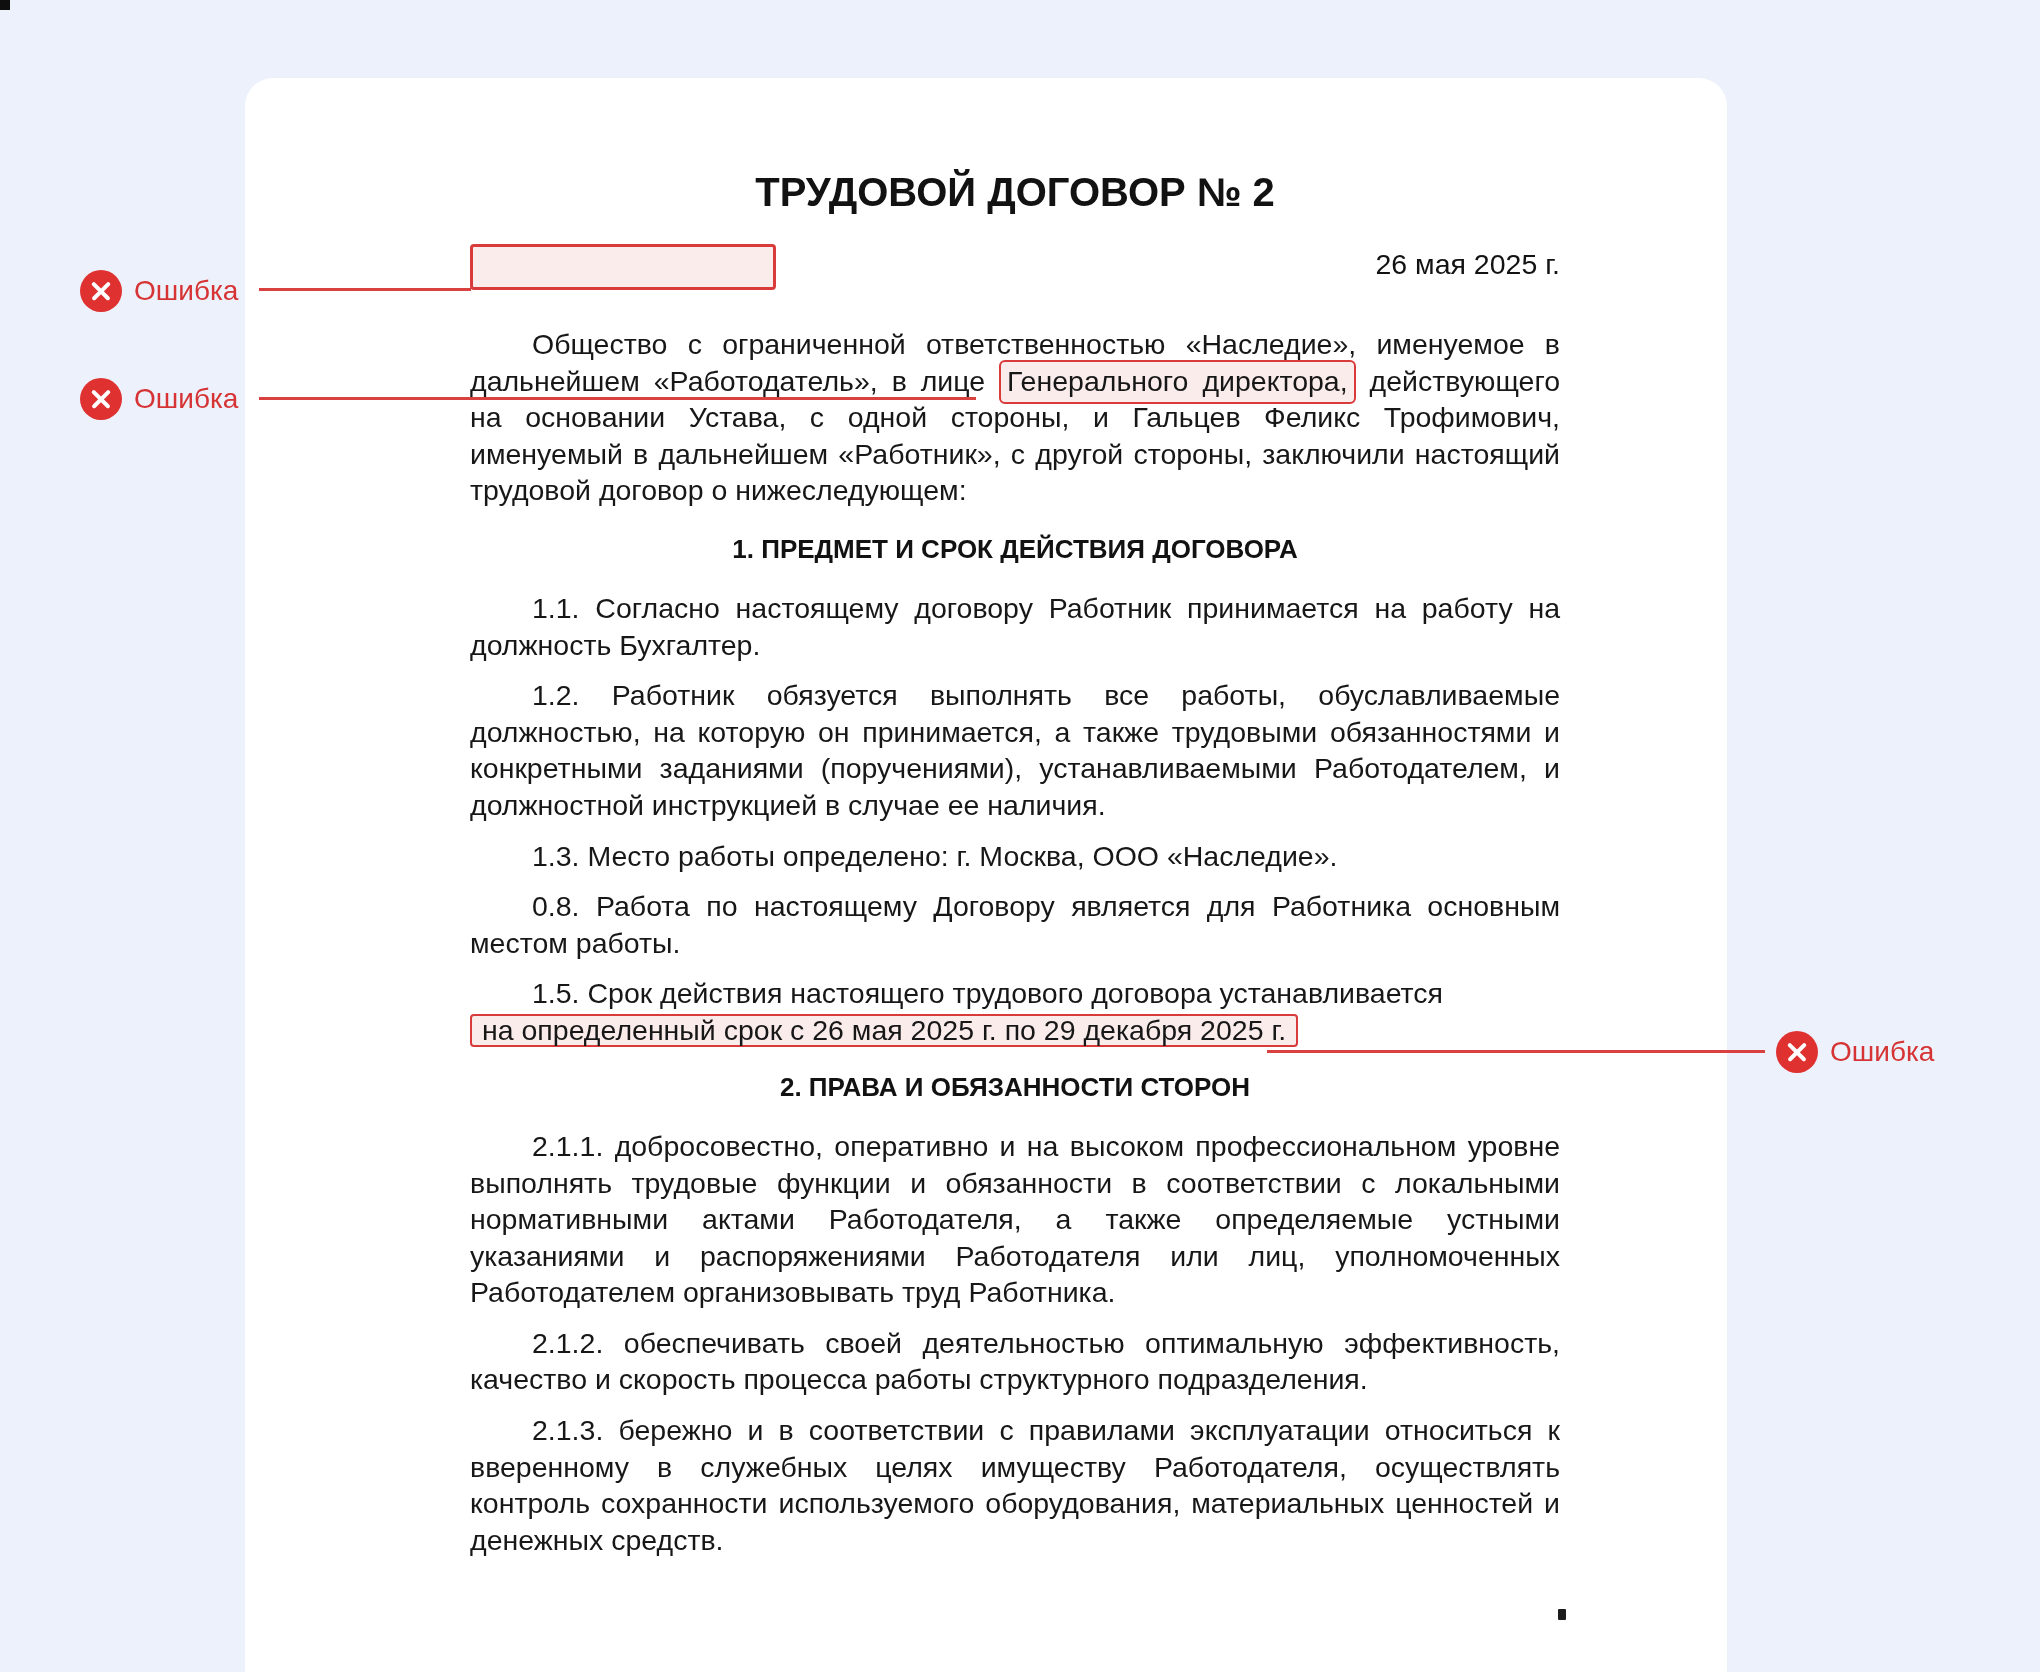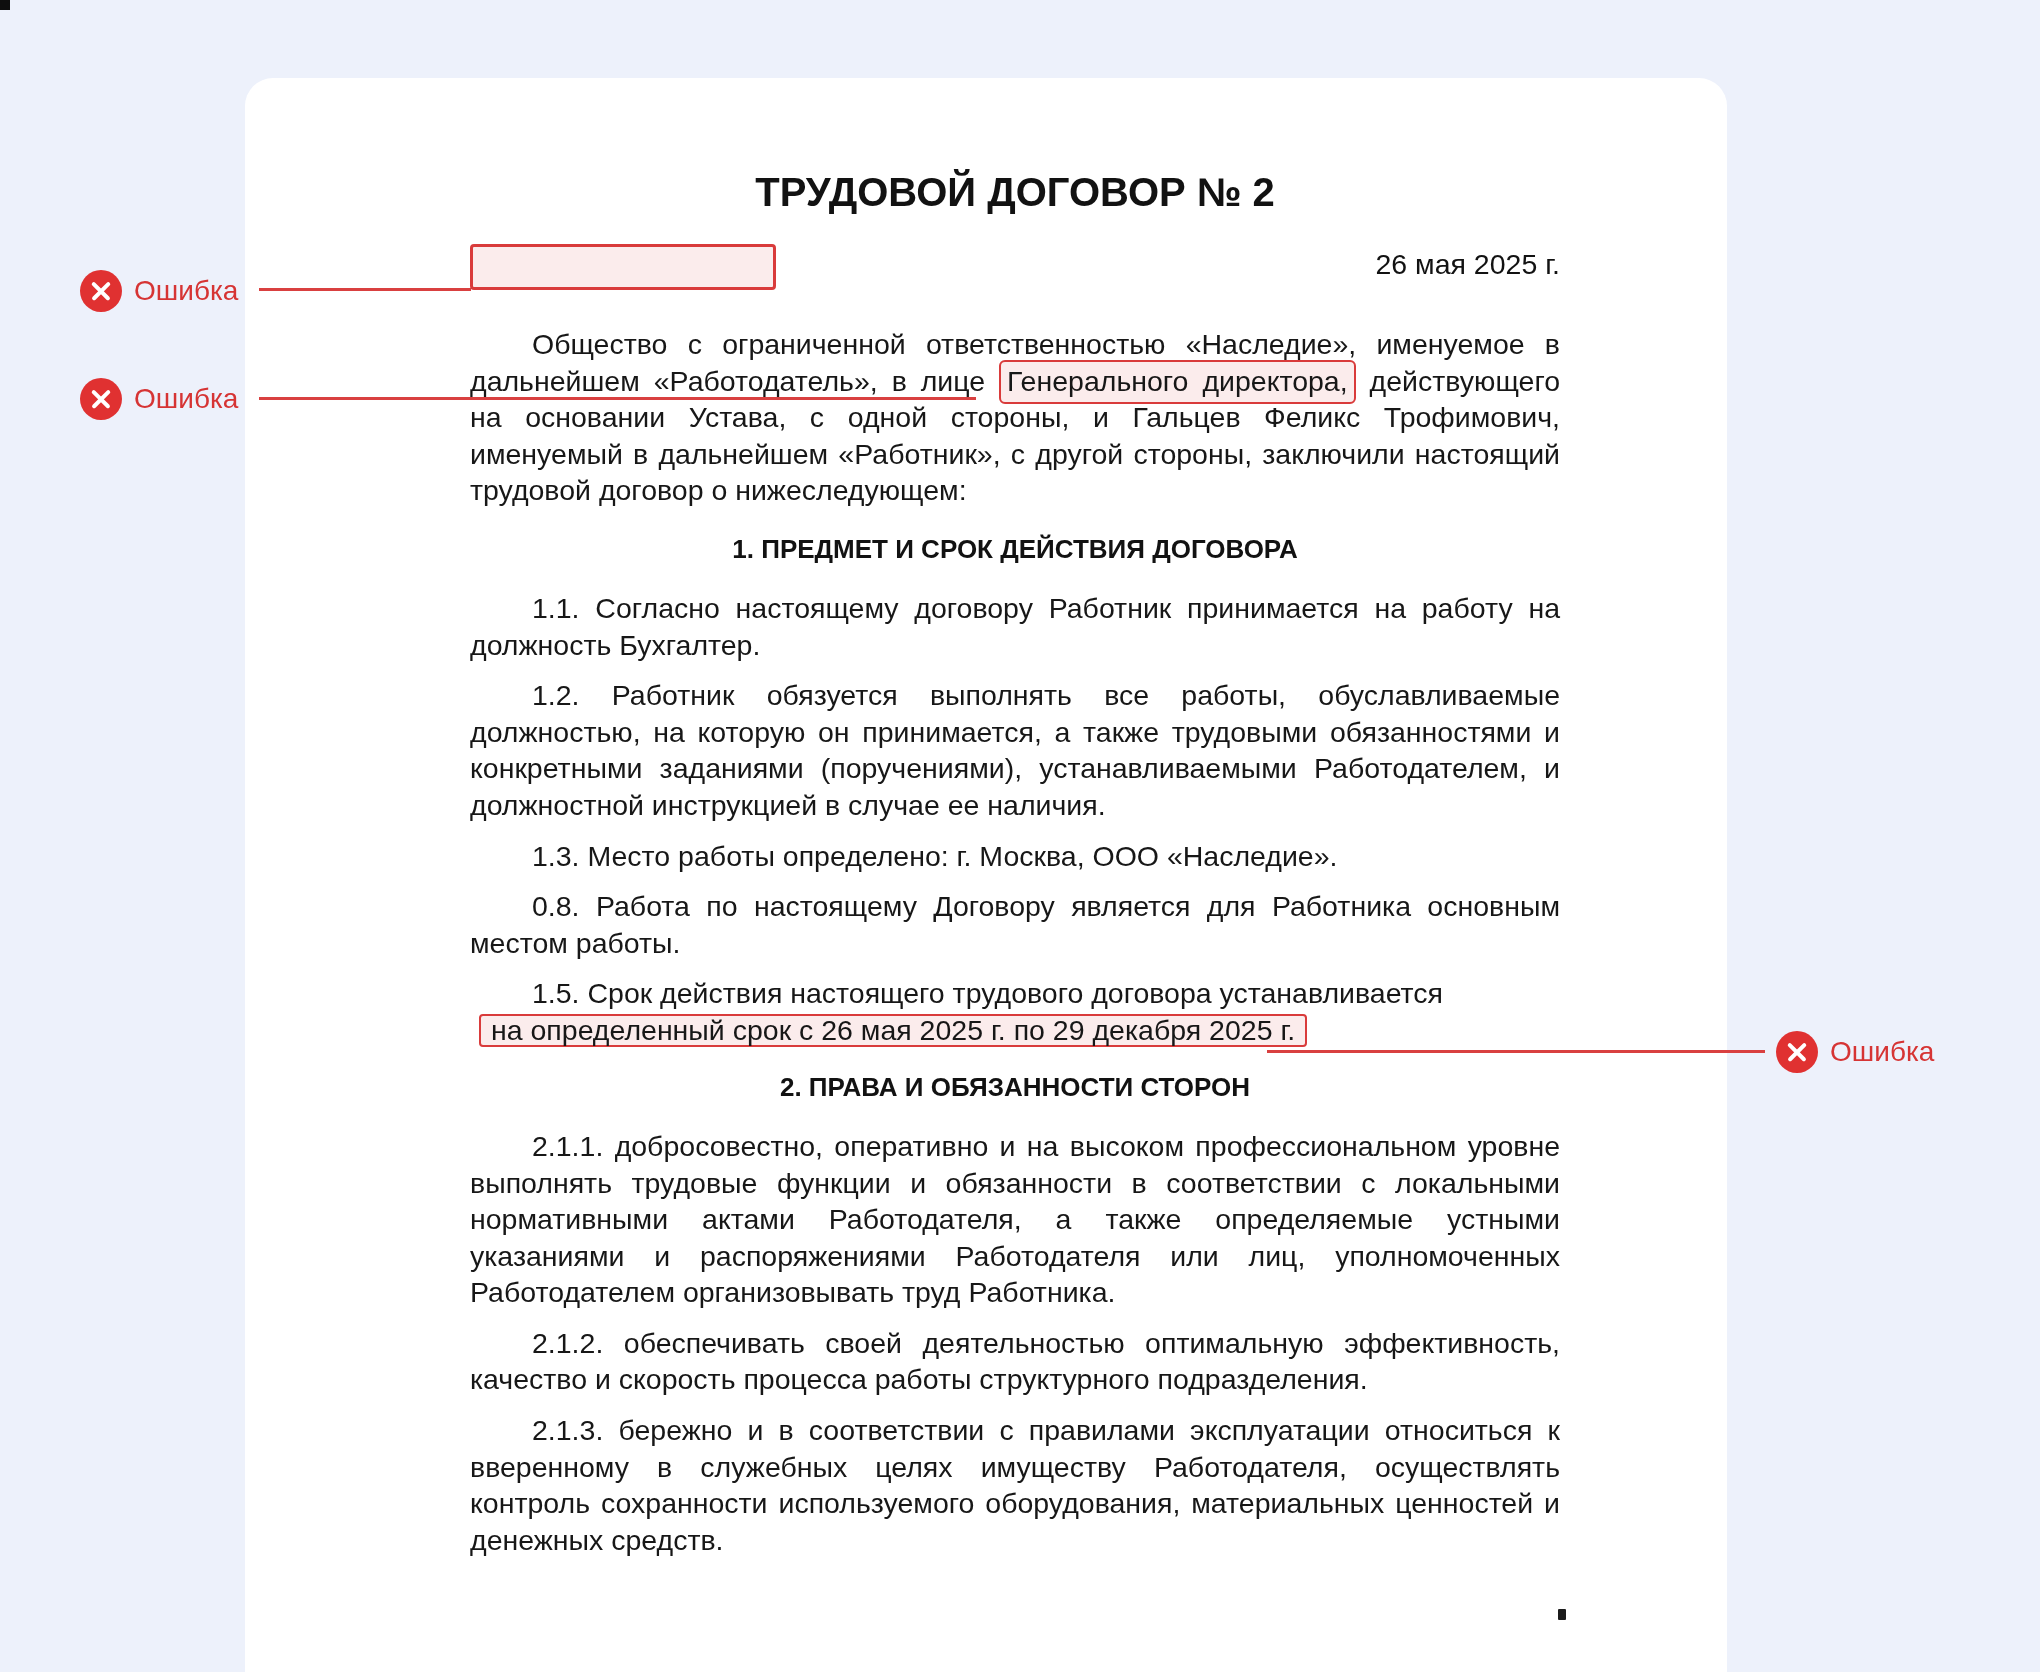--- a/index.html
+++ b/index.html
@@ -50,21 +50,21 @@
   .h-section {
     font-size: 26px; font-weight: bold; color: #121212;
     text-align: center; line-height: 37px; margin: 22px 0;
   }
   .hl-inline {
     background: #FBECEC;
     border: 2.5px solid #D93B3B;
     border-radius: 6px;
     padding: 3px 6px 5px 6px;
   }
-  .hl-block-row { margin-top: 2px; line-height: 0; margin-left: 9px; }
+  .hl-block-row { margin-top: 2px; line-height: 0; }
   .hl-block {
     display: inline-block;
     font-size: 28.5px; line-height: 29px; color: #171717;
     background: #FBECEC;
     border: 2.5px solid #D93B3B;
     border-radius: 4px;
     padding: 0 10px;
     white-space: nowrap;
   }
   .ann {

